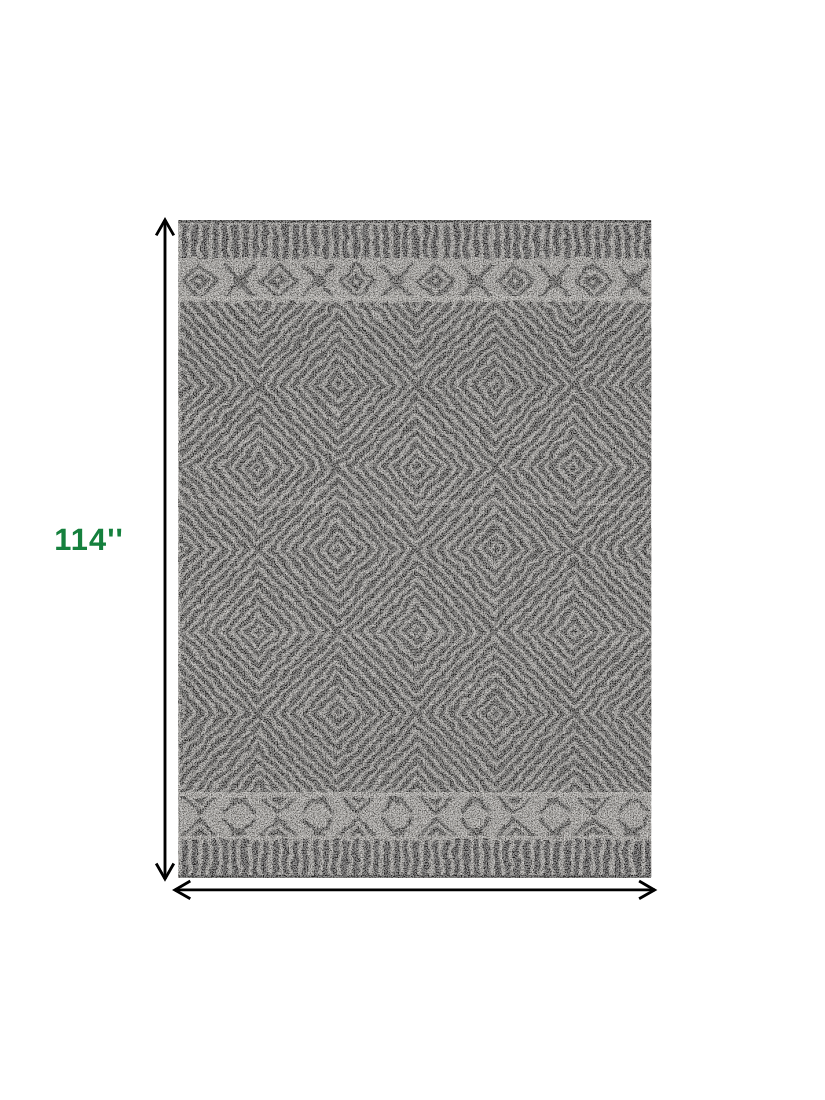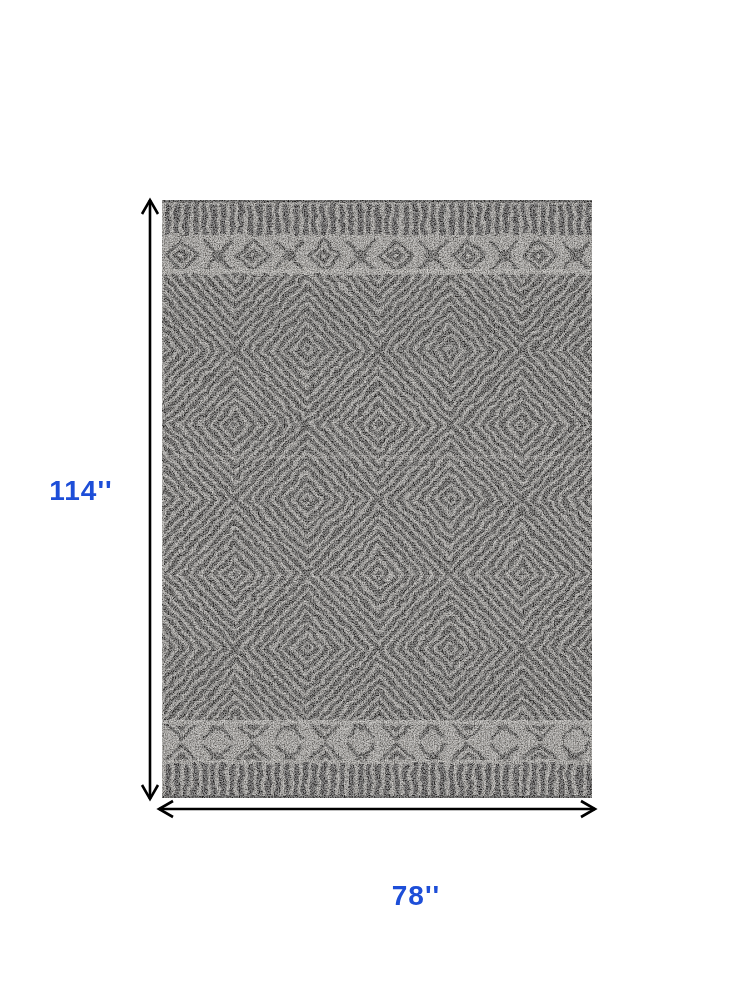--- a/index.html
+++ b/index.html
@@ -22,21 +22,21 @@
     pointer-events:none;
   }
   .dim-label{
     position:absolute;
     width:100px;height:34px;
     line-height:34px;
     text-align:center;
     font-size:28px;
     font-weight:600;
     letter-spacing:1px;
-    color:#1d4ed8;
+    color:#15803d;
     white-space:nowrap;
   }
   .label-height{left:31px;top:474px;}
   .label-width{left:366px;top:879px;}
 </style>
 </head>
 <body>
 
 <div class="canvas">
 
@@ -135,15 +135,14 @@
     </g>
     <g stroke="#000000" stroke-width="2.6" fill="none">
       <line x1="159" y1="809" x2="595" y2="809"></line>
       <polyline points="173,801 159,809 173,817"></polyline>
       <polyline points="581,801 595,809 581,817"></polyline>
     </g>
   </svg>
 
   <div class="dim-label label-height">114''</div>
 
-  <div class="dim-label label-width">78''</div>
 
 </div>
 
 </body></html>

